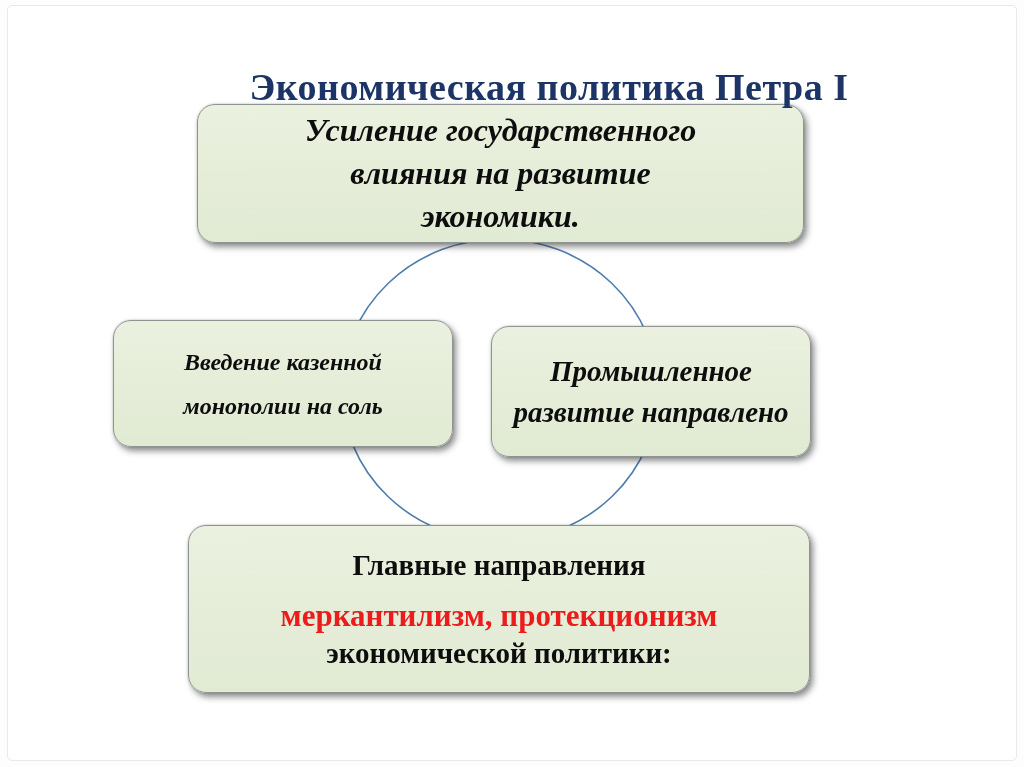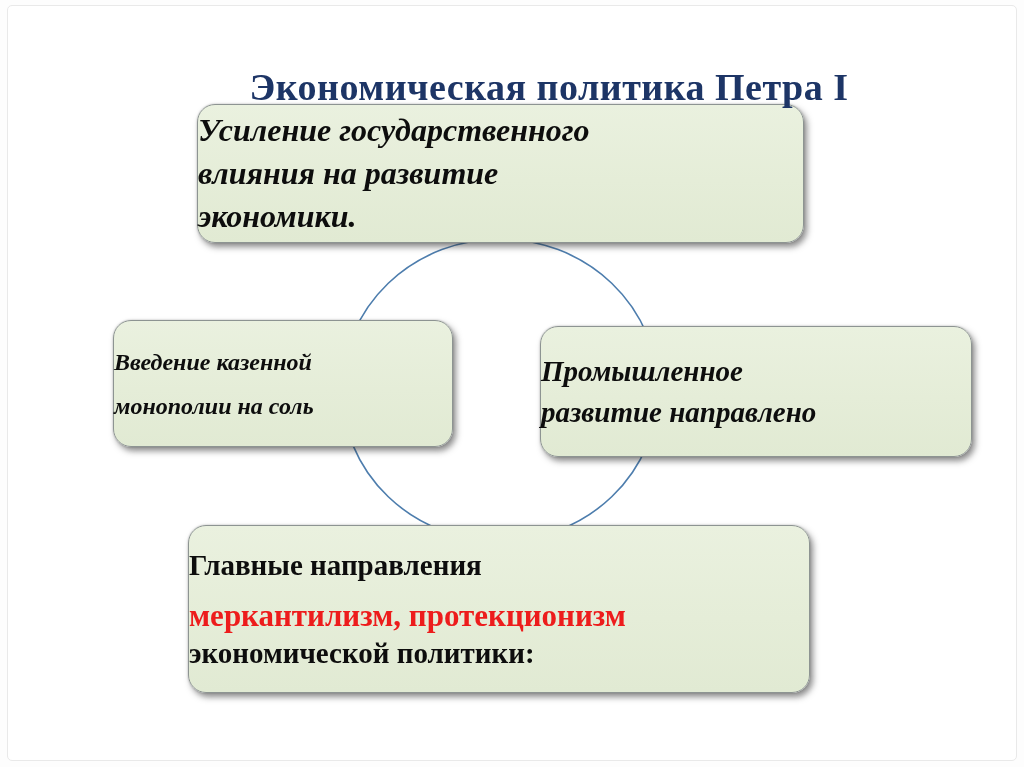--- a/index.html
+++ b/index.html
@@ -40,30 +40,30 @@
   .node {
     position: absolute;
     z-index: 2;
     box-sizing: border-box;
     background: linear-gradient(180deg, #eaf1df 0%, #e5edd8 55%, #e1ead3 100%);
     border: 1px solid #8d9492;
     border-radius: 18px;
     box-shadow: 3px 4px 6px rgba(45,45,45,0.55), 0 0 2px rgba(0,0,0,0.25);
     display: flex;
     flex-direction: column;
-    align-items: flex-start;
+    align-items: center;
     justify-content: center;
     text-align: center;
     color: #0d0d0d;
     font-weight: bold;
   }
   .node.italic { font-style: italic; }
   .node-top    { left: 197px; top: 104px; width: 607px; height: 139px; font-size: 32px; line-height: 43px; }
   .node-left   { left: 113px; top: 320px; width: 340px; height: 127px; font-size: 24px; line-height: 44px; }
-  .node-right  { left: 540px; top: 326px; width: 432px; height: 131px; font-size: 29px; line-height: 41px; }
+  .node-right  { left: 491px; top: 326px; width: 320px; height: 131px; font-size: 29px; line-height: 41px; }
   .node-bottom { left: 188px; top: 525px; width: 622px; height: 168px; font-size: 29px; line-height: 40px; }
   .node-bottom .red-line {
     margin-top: 14px;
     font-size: 31px;
     line-height: 34px;
     color: #ed1c1c;
   }
   .line { display: block; }
 </style>
 </head>

